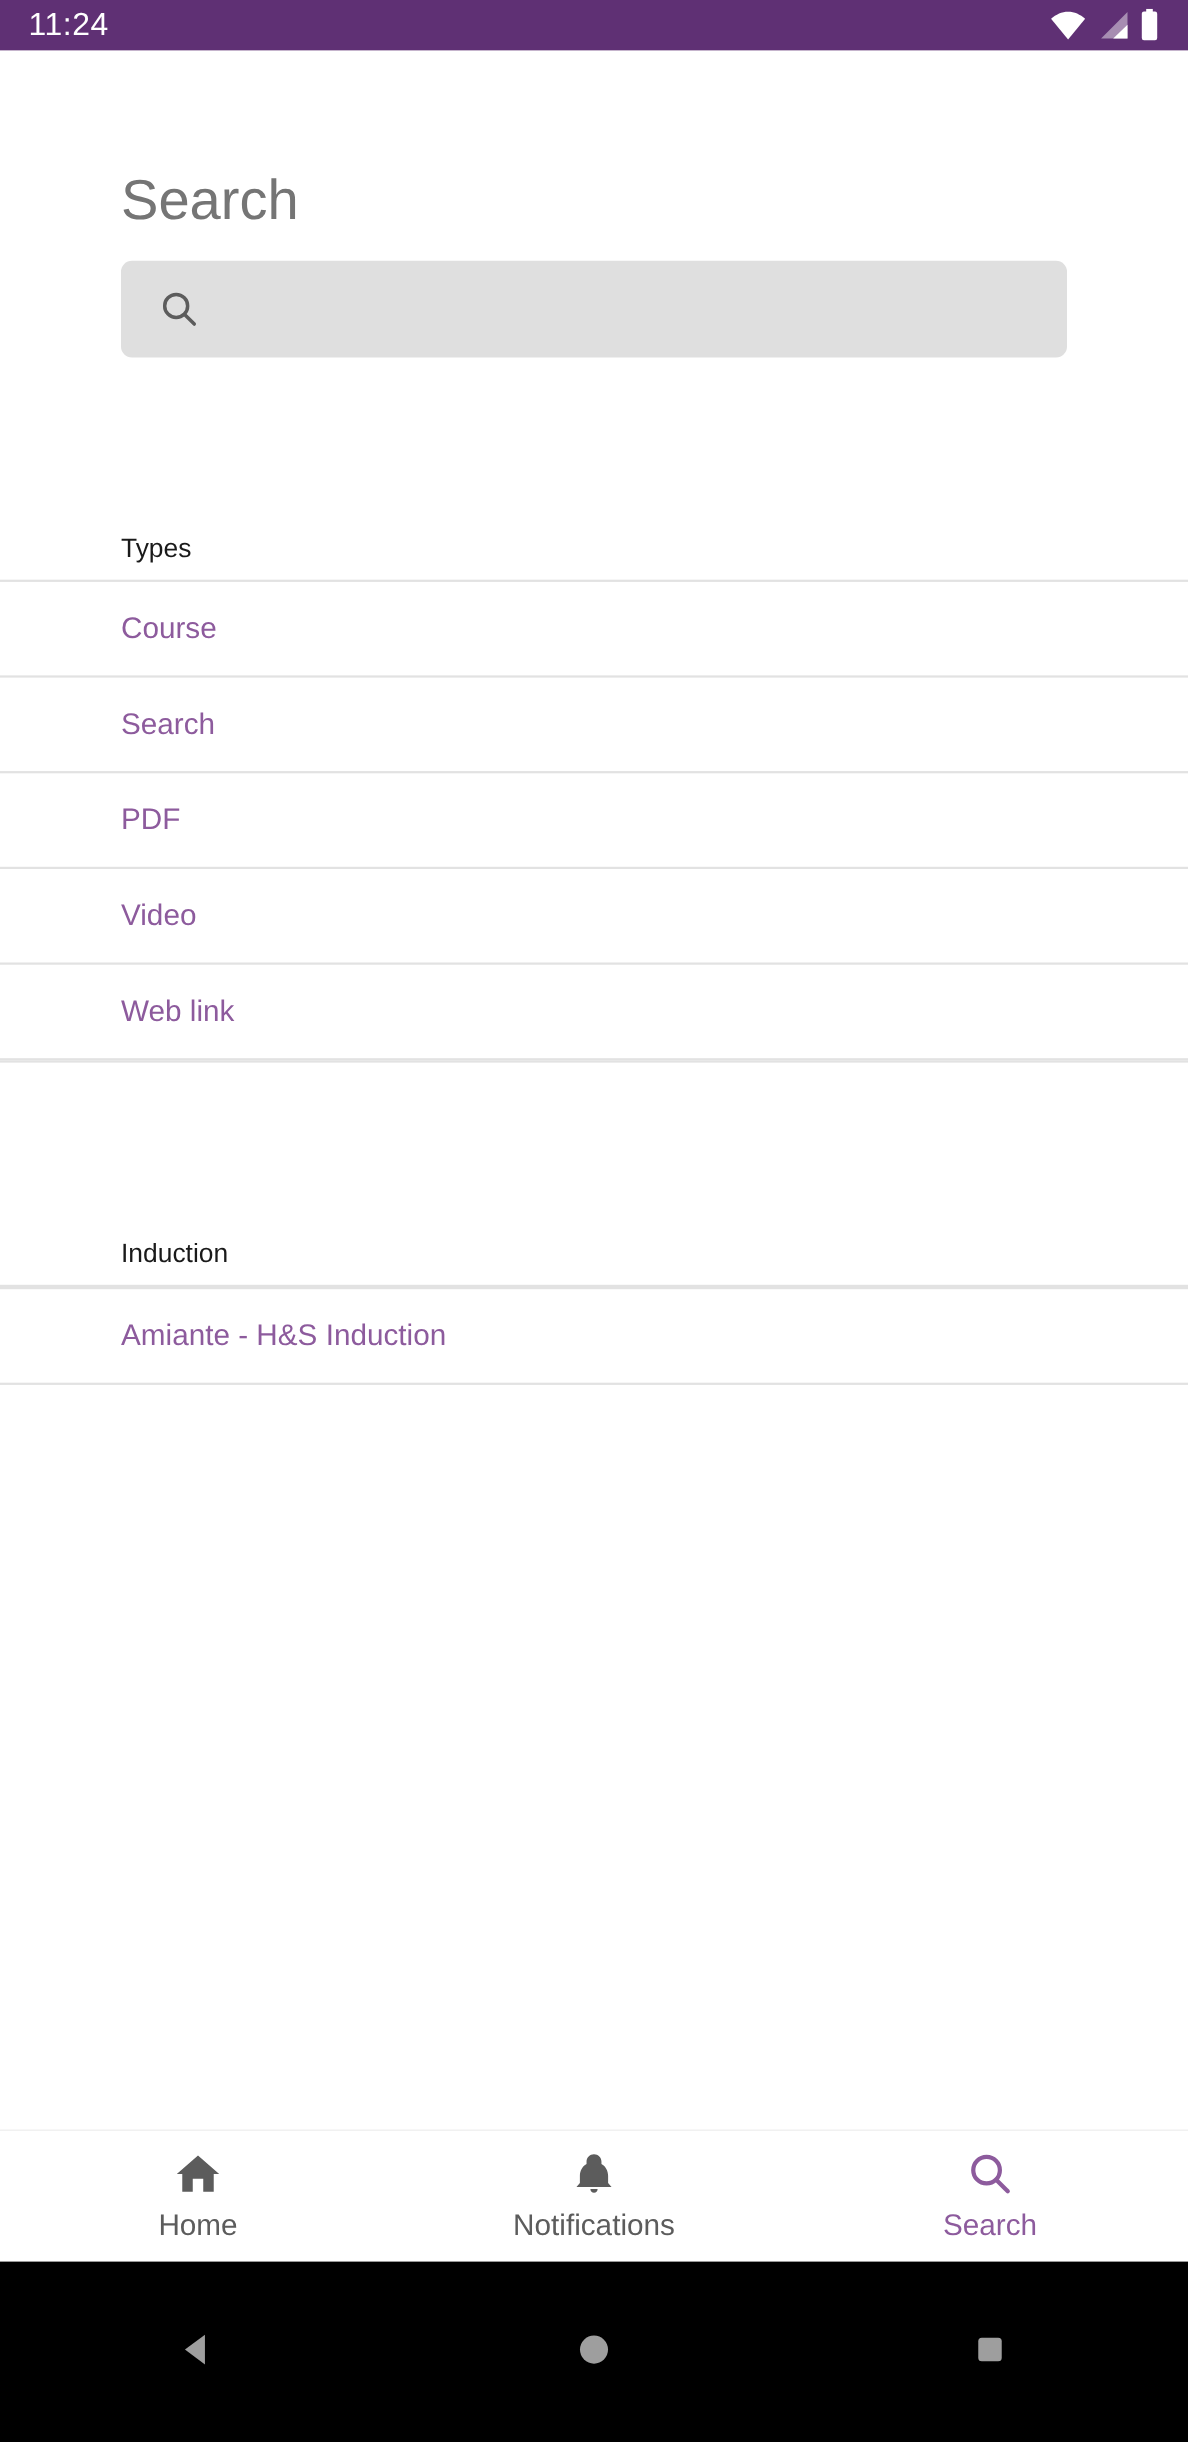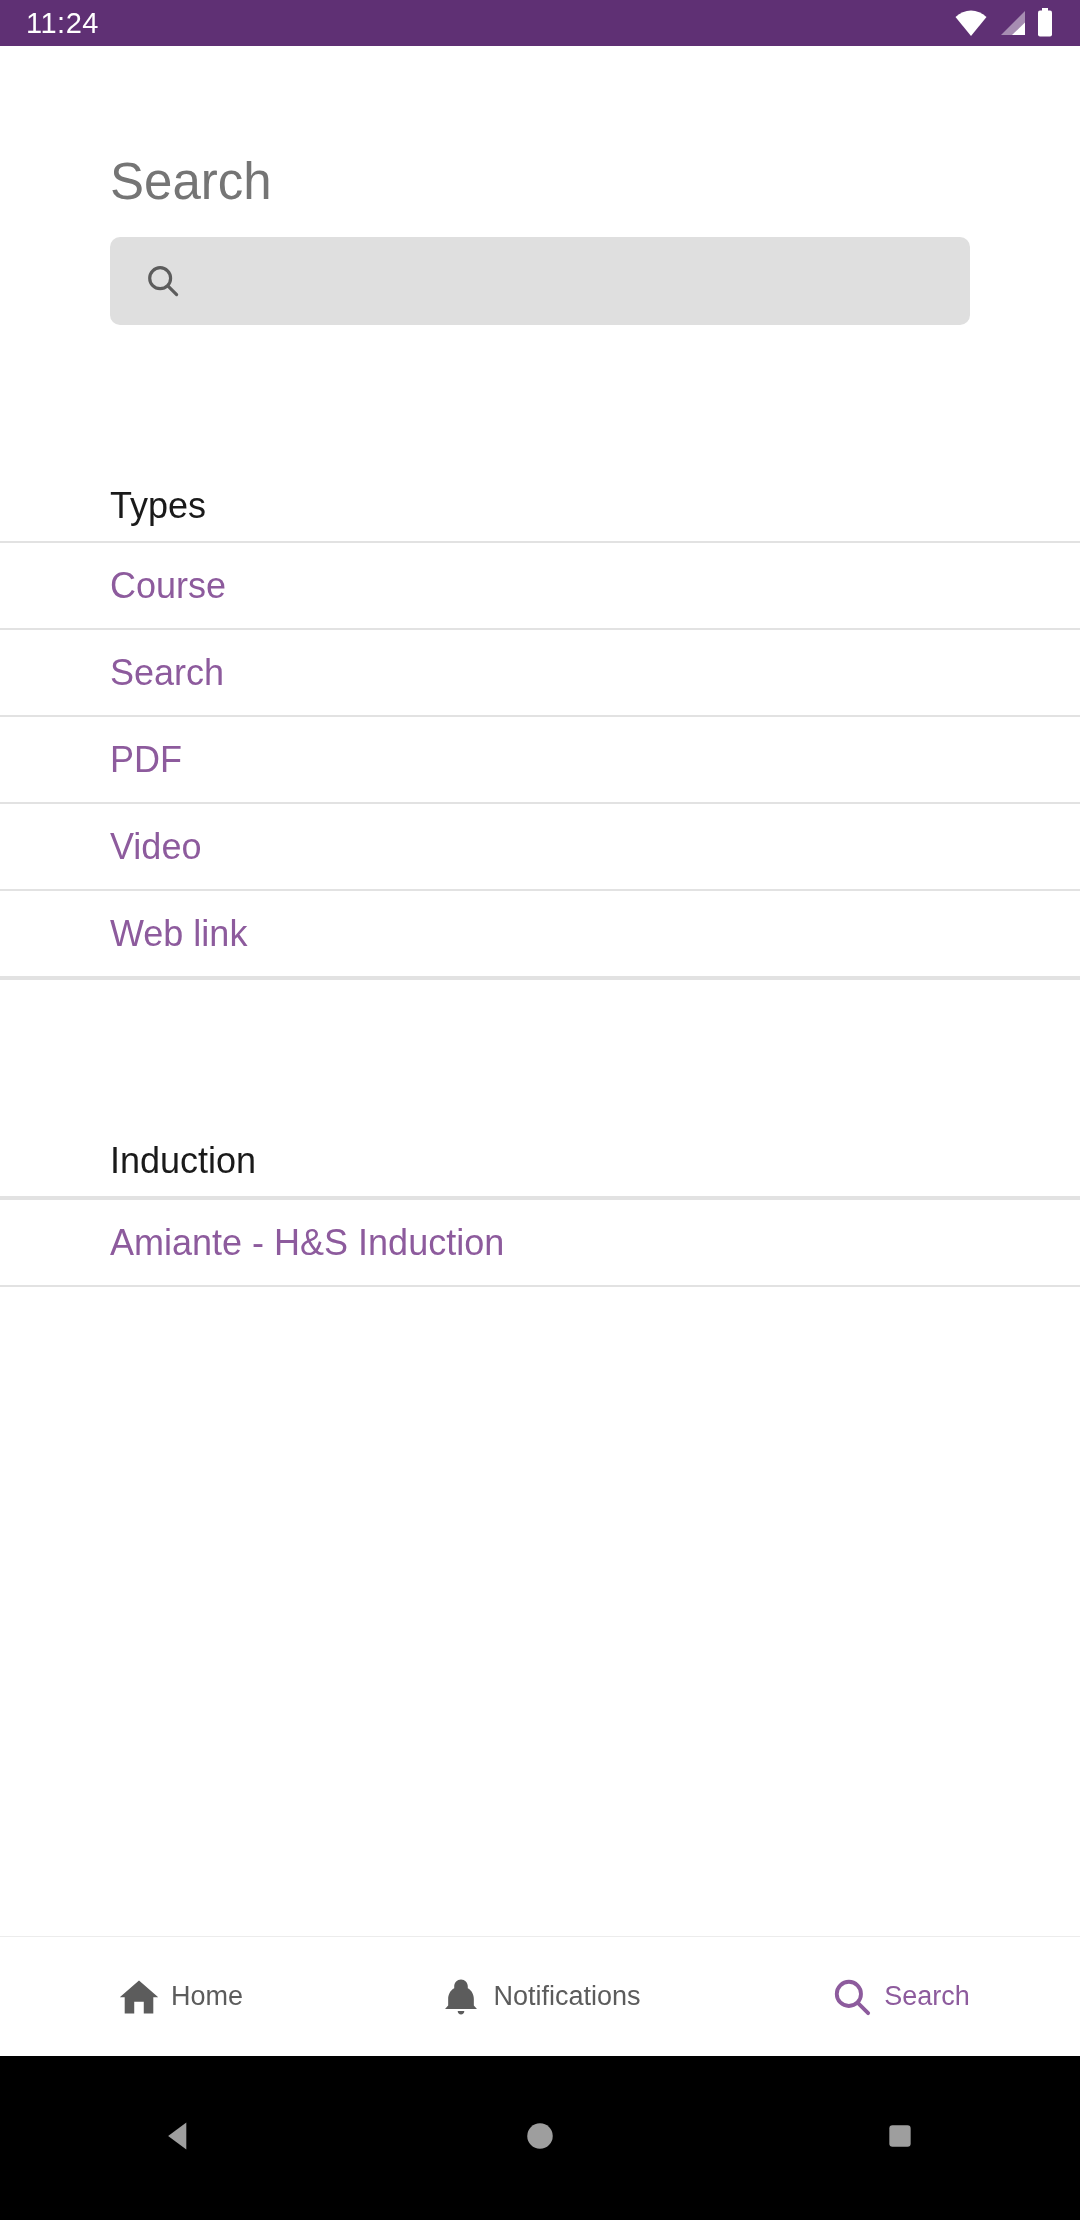--- a/index.html
+++ b/index.html
@@ -47,42 +47,42 @@
   .search-box input {
     flex:1; border:none; outline:none; background:transparent;
     font-family:"Liberation Sans", sans-serif;
     font-size:32px; color:#3a3a3a; padding-left:18px;
   }
   .search-box input::placeholder { color:#9a9a9a; }
 
   
   .section { margin-top:0; }
   .section-title {
-    font-size:36px; color:#1a1a1a; font-weight:400;
+    font-size:24px; color:#1a1a1a; font-weight:400;
     padding:0 0 14px 110px;
   }
   .divider { height:2px; background:#E2E2E2; width:100%; }
   .list-row {
     height:85px; display:flex; align-items:center;
     padding-left:110px;
   }
   .list-row-label {
-    font-size:36px; color:#8D5B9D; font-weight:400;
+    font-size:27px; color:#8D5B9D; font-weight:400;
   }
   .spacer-block { height:160px; }
 
   
   .bottomnav {
     position:absolute; left:0; bottom:164px; width:1080px; height:120px;
     background:#ffffff;
     display:flex; align-items:center;
     border-top:1px solid #ececec;
   }
   .navitem {
-    flex:1; display:flex; align-items:center;
+    flex:1; display:flex; flex-direction:column; align-items:center;
     justify-content:center; gap:10px;
   }
   .navitem .ico { height:44px; display:flex; align-items:center; justify-content:center; }
   .navitem .lbl { font-size:27px; color:#5c5c5c; }
   .navitem.active .lbl { color:#8D5B9D; }
 
   
   .sysnav {
     position:absolute; left:0; bottom:0; width:1080px; height:164px;
     background:#000000; display:flex; align-items:center;

